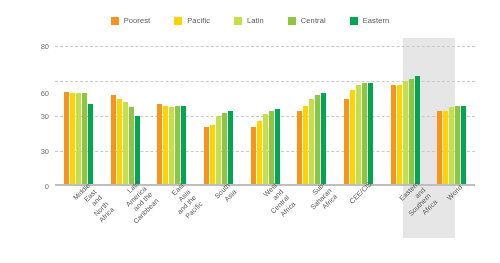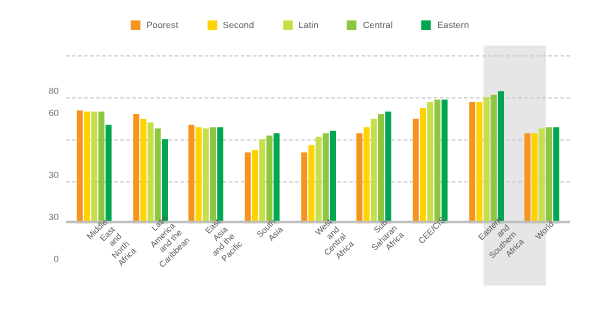--- a/index.html
+++ b/index.html
@@ -41,21 +41,20 @@
   }
   .axis-baseline{
     position:absolute;left:0;bottom:0;width:420px;height:2px;
     background:#BEBEBE;
   }
   .ylabel{
     position:absolute;
     width:26px;text-align:right;
     font-size:7.5px;color:#6D6E71;
     transform:translateY(-4px);
-    margin-top:29px;
   }
 
   .groups{
     position:absolute;left:0;top:0;width:420px;height:140px;
     display:flex;align-items:flex-end;
   }
   .group{
     flex:1 1 0;height:140px;
     display:flex;align-items:flex-end;justify-content:center;
     gap:1px;
@@ -84,21 +83,21 @@
 
 <div id="chart-root">
 
   <div class="legend">
     <div class="legend-item">
       <span class="legend-swatch" style="background: rgb(247, 148, 30);"></span>
       <span class="legend-label">Poorest</span>
     </div>
     <div class="legend-item">
       <span class="legend-swatch" style="background: rgb(255, 210, 0);"></span>
-      <span class="legend-label">Second</span>
+      <span class="legend-label">Pacific</span>
     </div>
     <div class="legend-item">
       <span class="legend-swatch" style="background: rgb(197, 223, 75);"></span>
       <span class="legend-label">Latin</span>
     </div>
     <div class="legend-item">
       <span class="legend-swatch" style="background: rgb(141, 198, 63);"></span>
       <span class="legend-label">Central</span>
     </div>
     <div class="legend-item">
@@ -112,21 +111,21 @@
     <div id="gridlines">
         <div class="gridline" style="top: 105px;"></div>
         <div class="gridline" style="top: 70px;"></div>
         <div class="gridline" style="top: 35px;"></div>
         <div class="gridline" style="top: 0px;"></div>
       </div>
     <div id="ylabels">
         <div class="ylabel" style="top: 140px; left: -32px;">0</div>
         <div class="ylabel" style="top: 105px; left: -32px;">30</div>
         <div class="ylabel" style="top: 70px; left: -32px;">30</div>
-        <div class="ylabel" style="top: 19px; left: -32px;">60</div>
+        <div class="ylabel" style="top: 47px; left: -32px;">60</div>
         <div class="ylabel" style="top: 0px; left: -32px;">80</div>
       </div>
     <div class="groups" id="groups">
         <div class="group">
           <div class="bar" title="Poorest: 54" style="height: 94.5px; background: rgb(247, 148, 30);"></div>
           <div class="bar" title="Second: 53" style="height: 92.75px; background: rgb(255, 210, 0);"></div>
           <div class="bar" title="Middle: 53" style="height: 92.75px; background: rgb(197, 223, 75);"></div>
           <div class="bar" title="Fourth: 53" style="height: 92.75px; background: rgb(141, 198, 63);"></div>
           <div class="bar" title="Richest: 47" style="height: 82.25px; background: rgb(0, 166, 81);"></div>
         </div>

